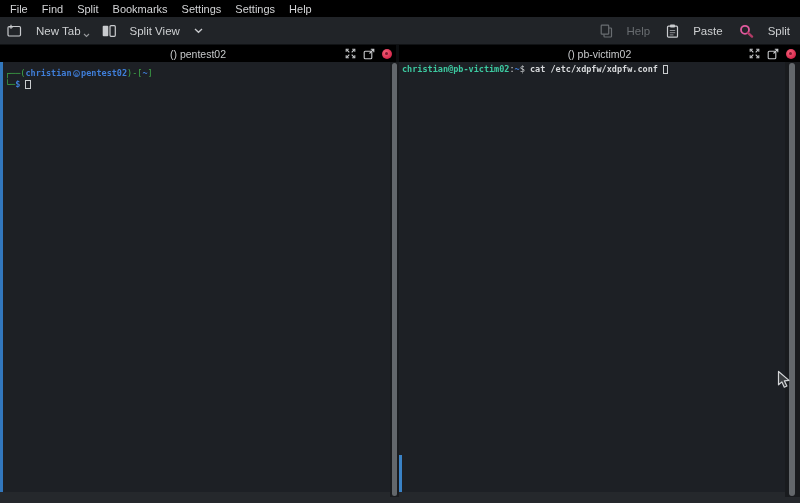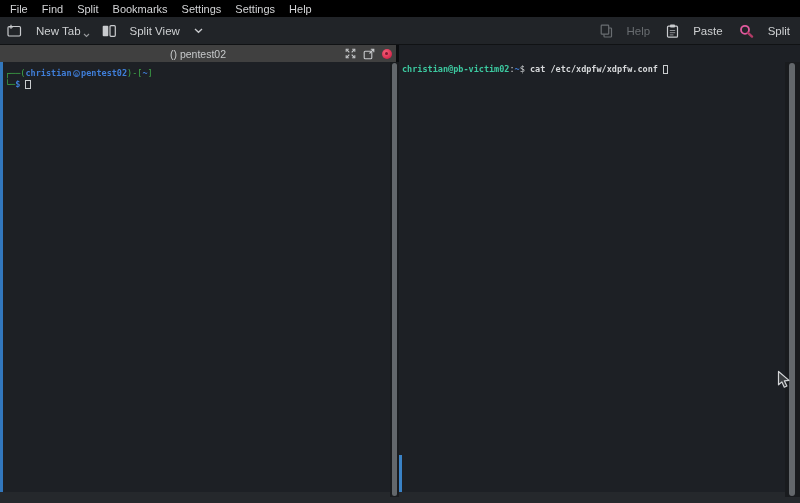--- a/index.html
+++ b/index.html
@@ -25,21 +25,21 @@
   }
   .tbtn { display:flex; align-items:center; gap:14px; color:#ced0d2;
     font-size:11.5px; position:relative; cursor:default; }
   .tbtn.disabled { color:#696d71; }
   .btn-newtab { margin-left:7px; padding-right:9px; }
   .newtab-caret { position:absolute; right:0; bottom:-3px; }
   .btn-splitview { margin-left:12px; }
   .tb-right { margin-left:auto; display:flex; align-items:center; gap:16px; margin-right:10px; }
   
   .headers { position:absolute; top:45px; left:0; right:0; height:17px; display:flex; z-index:3; }
-  .pane-header { position:relative; background:#404040; height:100%; }
+  .pane-header { position:relative; background:#000000; height:100%; }
   .pane-header.left { width:396px; }
   .hdr-gap { width:3px; background:#0b0d0f; }
   .pane-header.right { flex:1; }
   .pane-title { position:absolute; inset:0; display:flex; align-items:center;
     justify-content:center; font-size:10.5px; color:#c7c9cb; }
   .hdr-icons { position:absolute; right:4px; top:0; bottom:0; display:flex;
     align-items:center; gap:7px; z-index:1; }
   .hdr-icon { display:flex; align-items:center; }
   .close-btn { width:10px; height:10px; border-radius:50%; position:relative;
     background:radial-gradient(circle at 38% 35%, #ef5570 15%, #d32449 75%); }
@@ -166,20 +166,38 @@
       <span class="hdr-icon">
         <svg width="12" height="12" viewBox="0 0 12 12">
           <rect x="1.2" y="3.2" width="7.6" height="7.6" rx="1" stroke="#c6c8ca" stroke-width="1.1" fill="none"></rect>
           <path d="M6.5,5.5 L10.8,1.2 M7.8,1.2 L10.8,1.2 L10.8,4.2" stroke="#c6c8ca" stroke-width="1.1" fill="none"></path>
         </svg>
       </span>
       <span class="close-btn"></span>
     </span>
   </div>
   <div class="hdr-gap"></div>
+  <div class="pane-header right">
+    <span class="pane-title">() pb-victim02</span>
+    <span class="hdr-icons">
+      <span class="hdr-icon">
+        <svg width="11" height="11" viewBox="0 0 11 11">
+          <path d="M1.2,3.8 L1.2,1.2 L3.8,1.2 M7.2,1.2 L9.8,1.2 L9.8,3.8 M9.8,7.2 L9.8,9.8 L7.2,9.8 M3.8,9.8 L1.2,9.8 L1.2,7.2" stroke="#c6c8ca" stroke-width="1.1" fill="none"></path>
+          <path d="M2,2 L4.3,4.3 M9,2 L6.7,4.3 M9,9 L6.7,6.7 M2,9 L4.3,6.7" stroke="#c6c8ca" stroke-width="1.1"></path>
+        </svg>
+      </span>
+      <span class="hdr-icon">
+        <svg width="12" height="12" viewBox="0 0 12 12">
+          <rect x="1.2" y="3.2" width="7.6" height="7.6" rx="1" stroke="#c6c8ca" stroke-width="1.1" fill="none"></rect>
+          <path d="M6.5,5.5 L10.8,1.2 M7.8,1.2 L10.8,1.2 L10.8,4.2" stroke="#c6c8ca" stroke-width="1.1" fill="none"></path>
+        </svg>
+      </span>
+      <span class="close-btn"></span>
+    </span>
+  </div>
 </div>
 
 <div class="bottom-strip"></div>
 
 <div class="terms">
   <div class="term term-left">
     <div class="content">
       <div class="line"><span class="g">┌──(</span><span class="b">christian</span><span class="at-circle">@</span><span class="b">pentest02</span><span class="g">)-[</span><span class="b">~</span><span class="g">]</span></div>
       <div class="line"><span class="g">└─</span><span class="b">$</span><span class="cursor-hollow"></span></div>
     </div>

